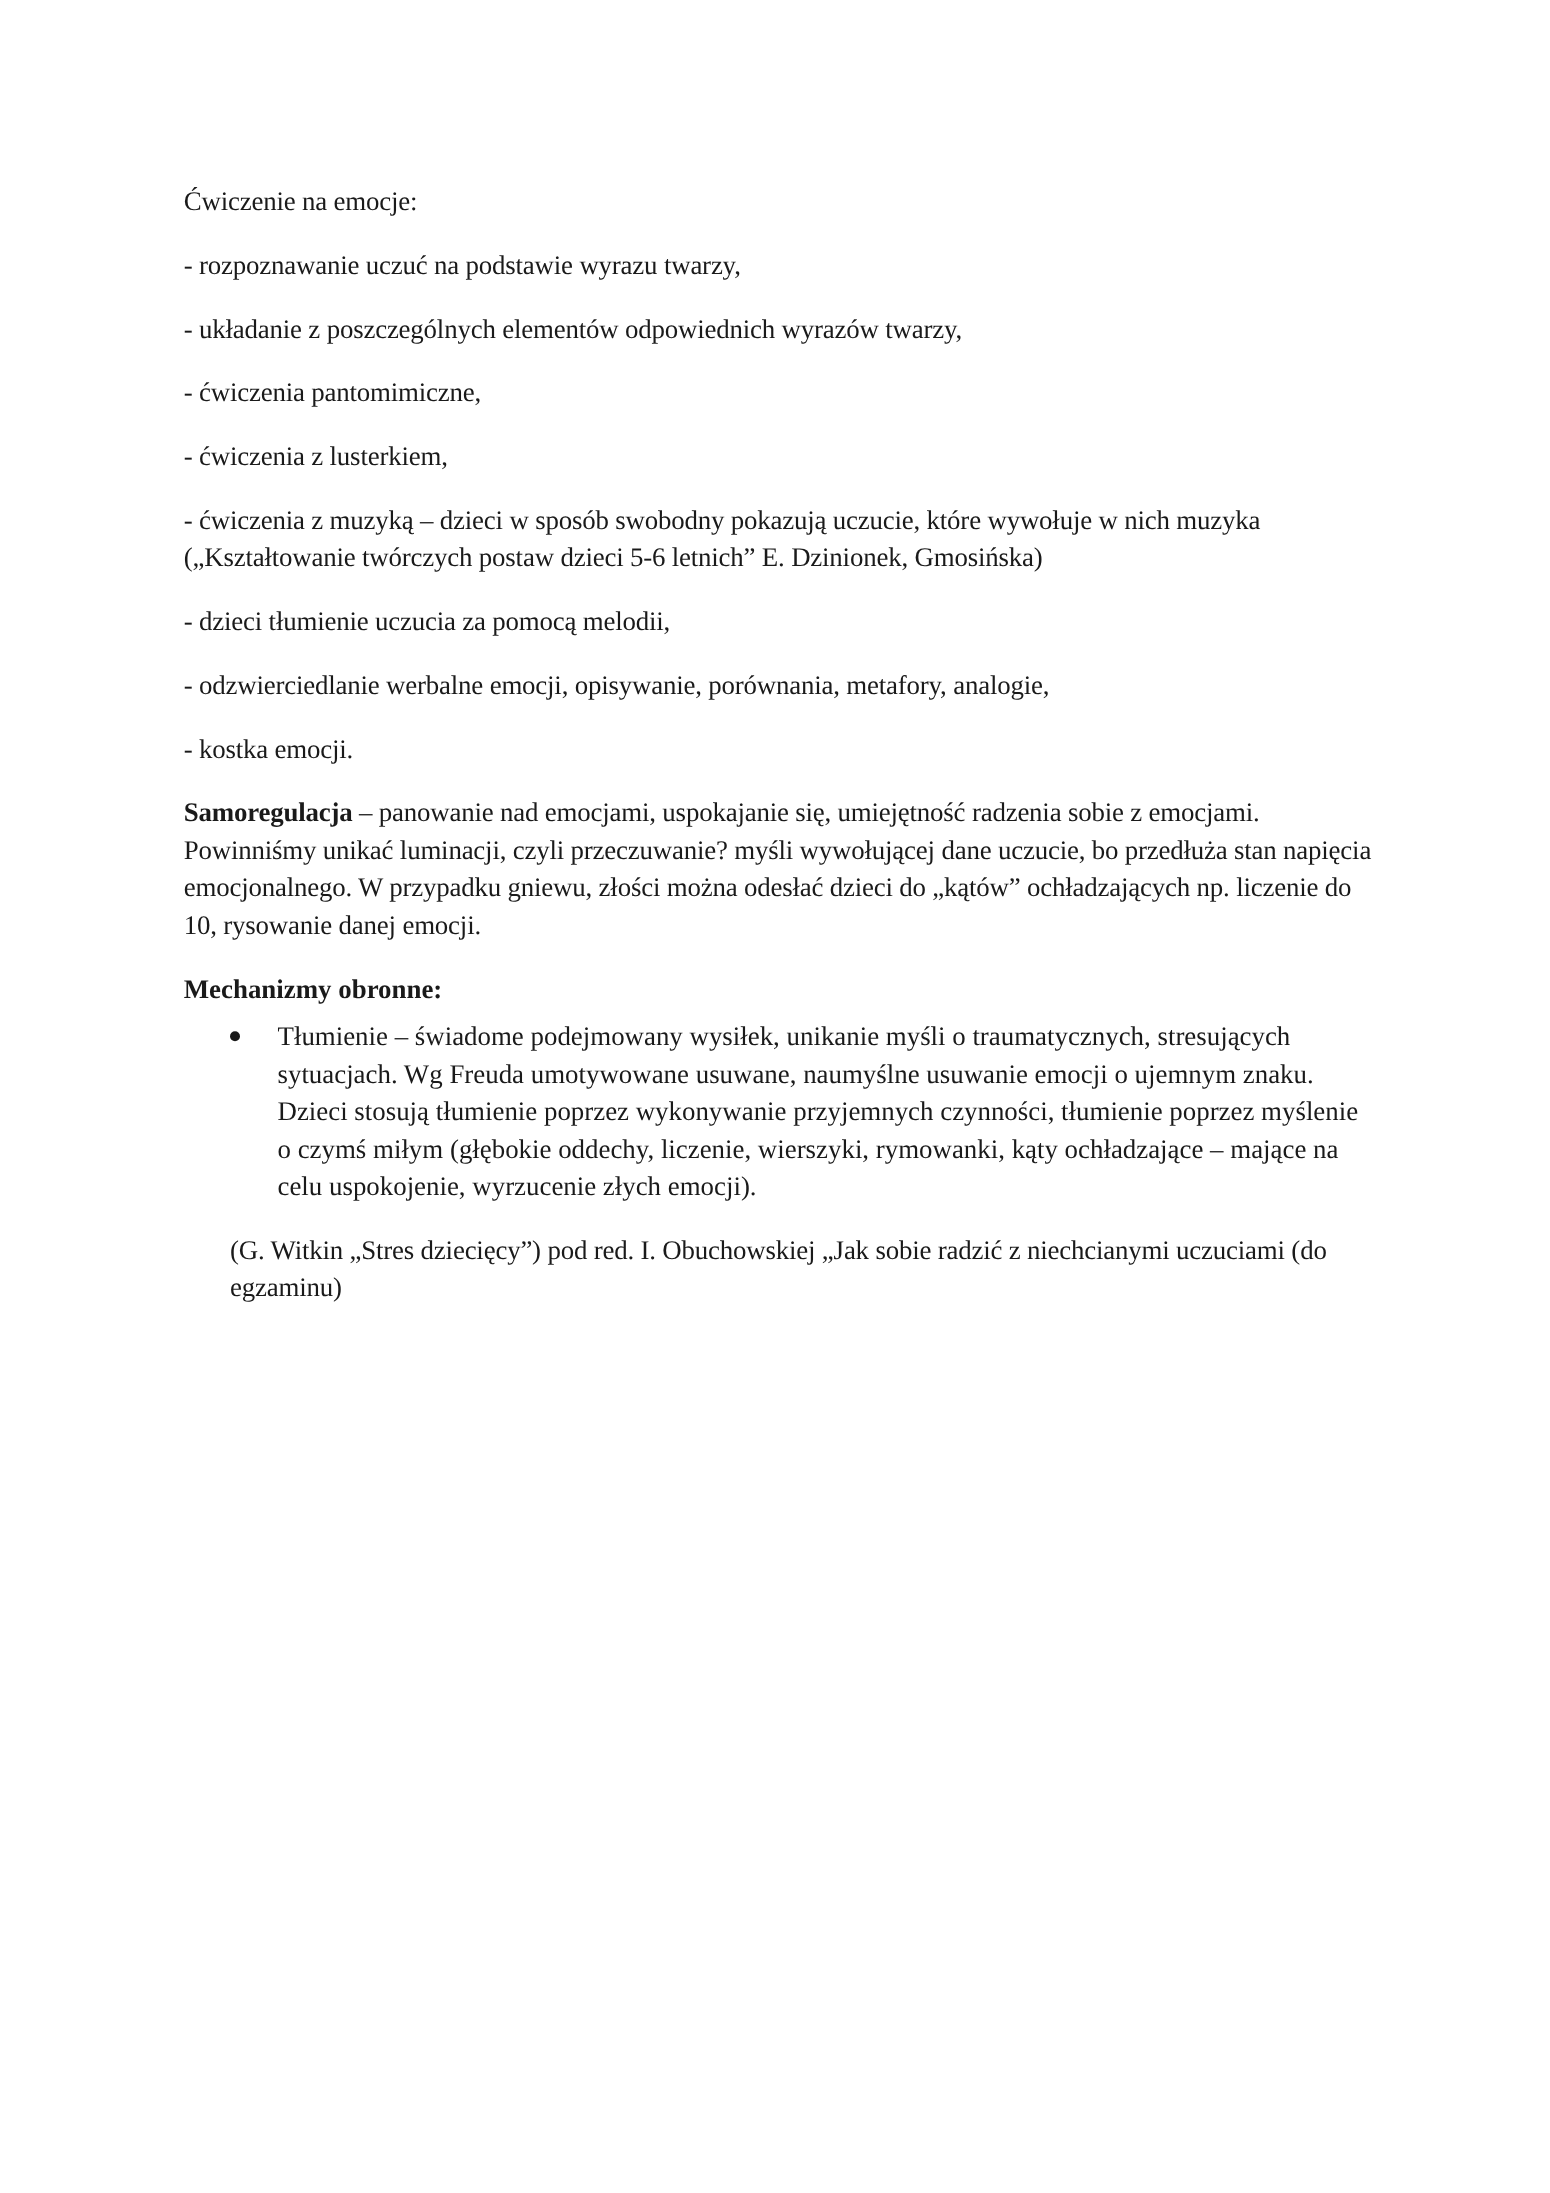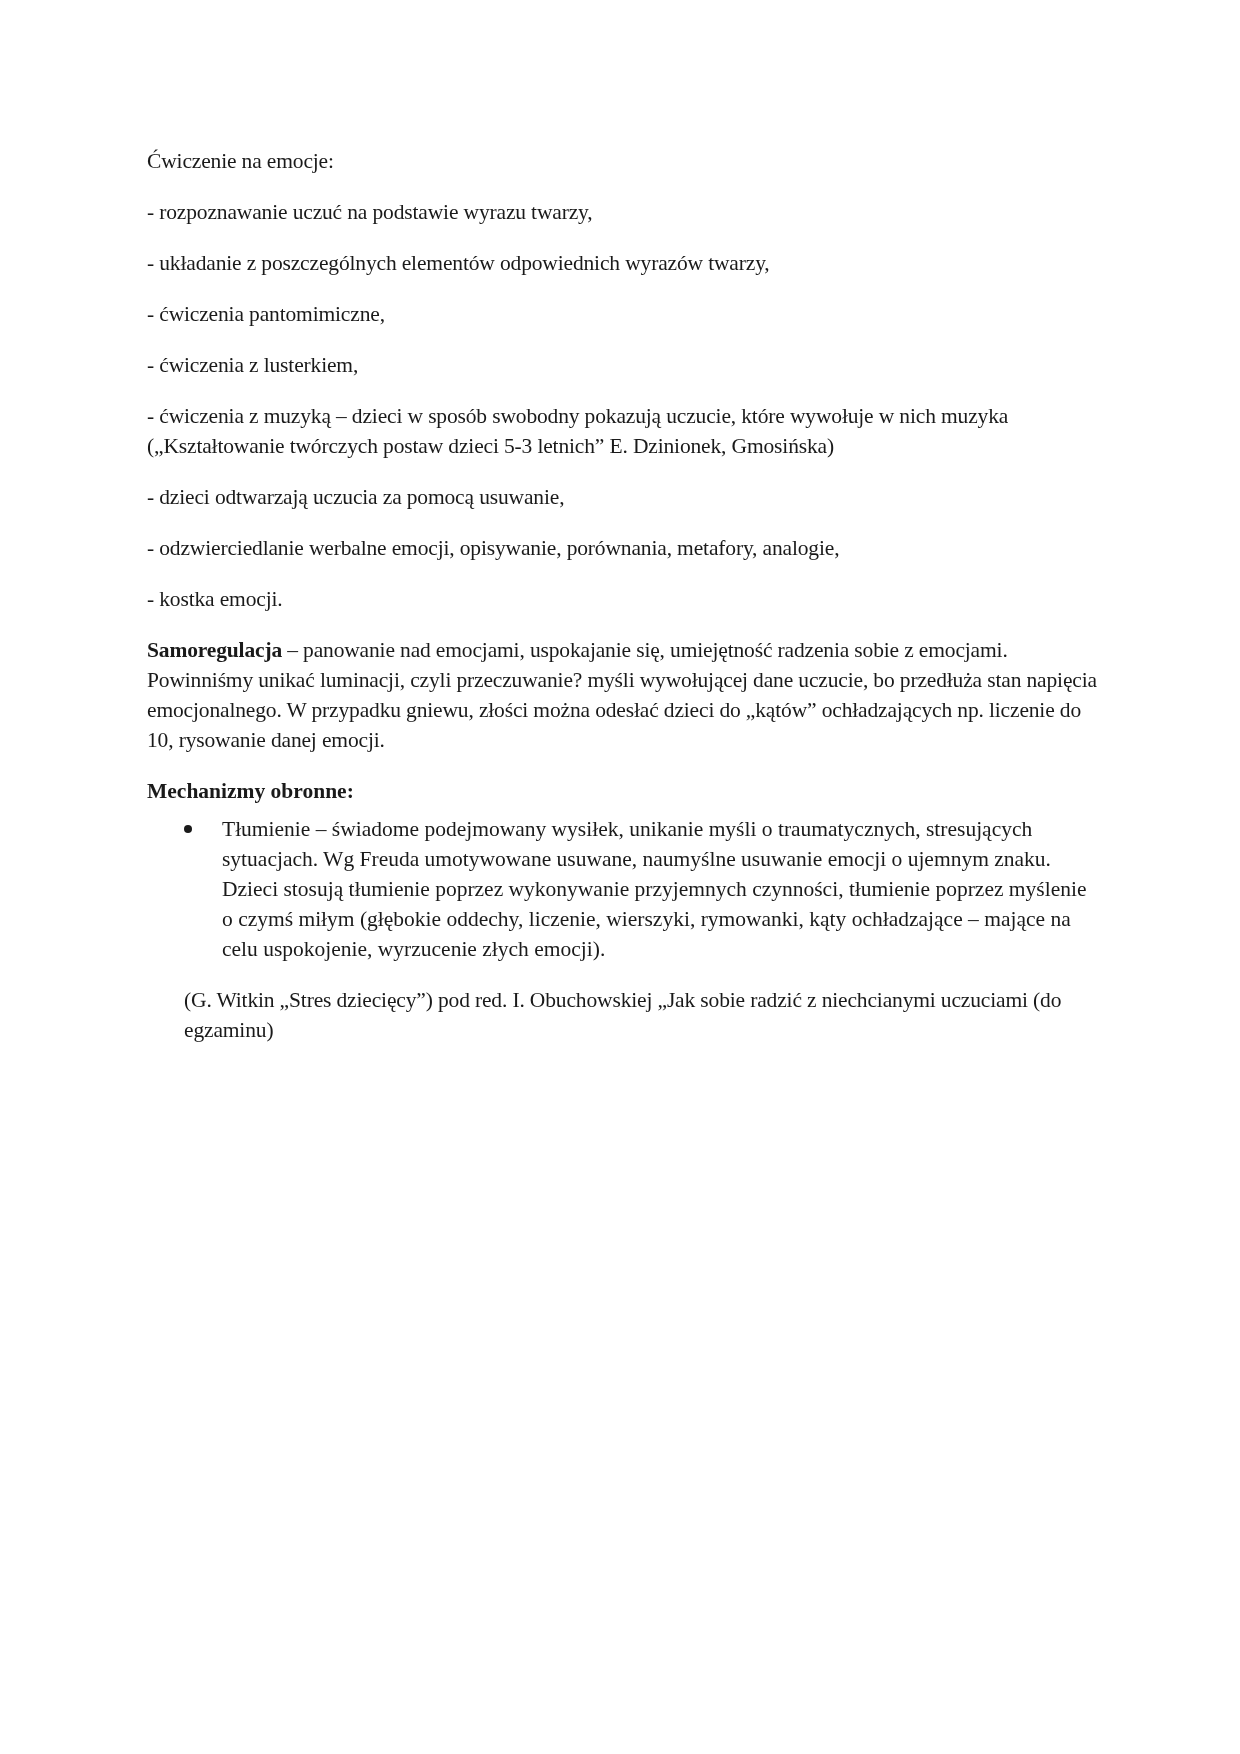--- a/index.html
+++ b/index.html
@@ -67,22 +67,22 @@
 <div class="page">
   <div class="content">
 
     <p class="p">Ćwiczenie na emocje:</p>
 
     <div>
       <p class="p">- rozpoznawanie uczuć na podstawie wyrazu twarzy,</p>
       <p class="p">- układanie z poszczególnych elementów odpowiednich wyrazów twarzy,</p>
       <p class="p">- ćwiczenia pantomimiczne,</p>
       <p class="p">- ćwiczenia z lusterkiem,</p>
-      <p class="p">- ćwiczenia z muzyką – dzieci w sposób swobodny pokazują uczucie, które wywołuje w nich muzyka („Kształtowanie twórczych postaw dzieci 5-3 letnich” E. Dzinionek, Gmosińska)</p>
-      <p class="p">- dzieci odtwarzają uczucia za pomocą usuwanie,</p>
+      <p class="p">- ćwiczenia z muzyką – dzieci w sposób swobodny pokazują uczucie, które wywołuje w nich muzyka („Kształtowanie twórczych postaw dzieci 5-6 letnich” E. Dzinionek, Gmosińska)</p>
+      <p class="p">- dzieci tłumienie uczucia za pomocą melodii,</p>
       <p class="p">- odzwierciedlanie werbalne emocji, opisywanie, porównania, metafory, analogie,</p>
       <p class="p">- kostka emocji.</p>
     </div>
 
     <p class="p"><span class="bold">Samoregulacja</span><span> – panowanie nad emocjami, uspokajanie się, umiejętność radzenia sobie z emocjami. Powinniśmy unikać luminacji, czyli przeczuwanie? myśli wywołującej dane uczucie, bo przedłuża stan napięcia emocjonalnego. W przypadku gniewu, złości można odesłać dzieci do „kątów” ochładzających np. liczenie do 10, rysowanie danej emocji.</span></p>
 
     <p class="heading">Mechanizmy obronne:</p>
 
     <ul class="bullets">
       <li>

